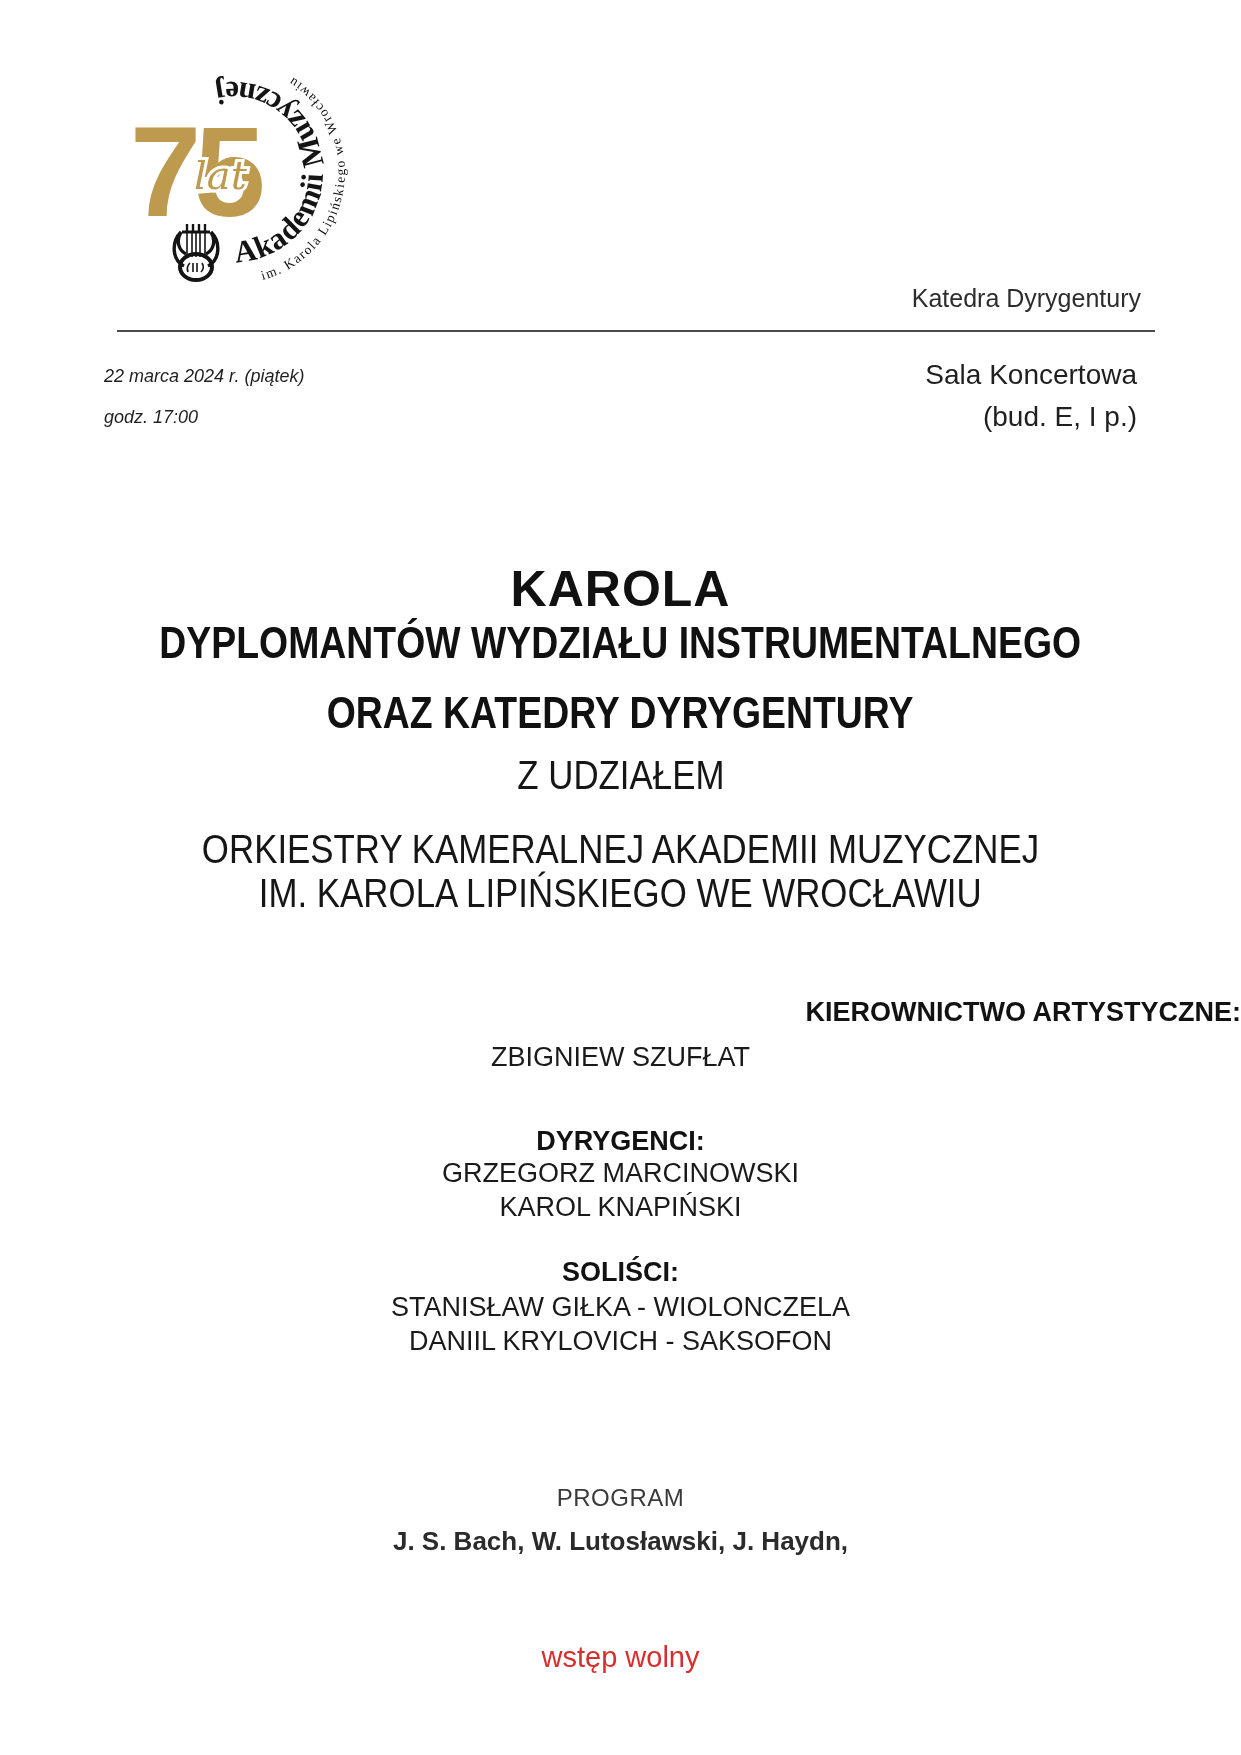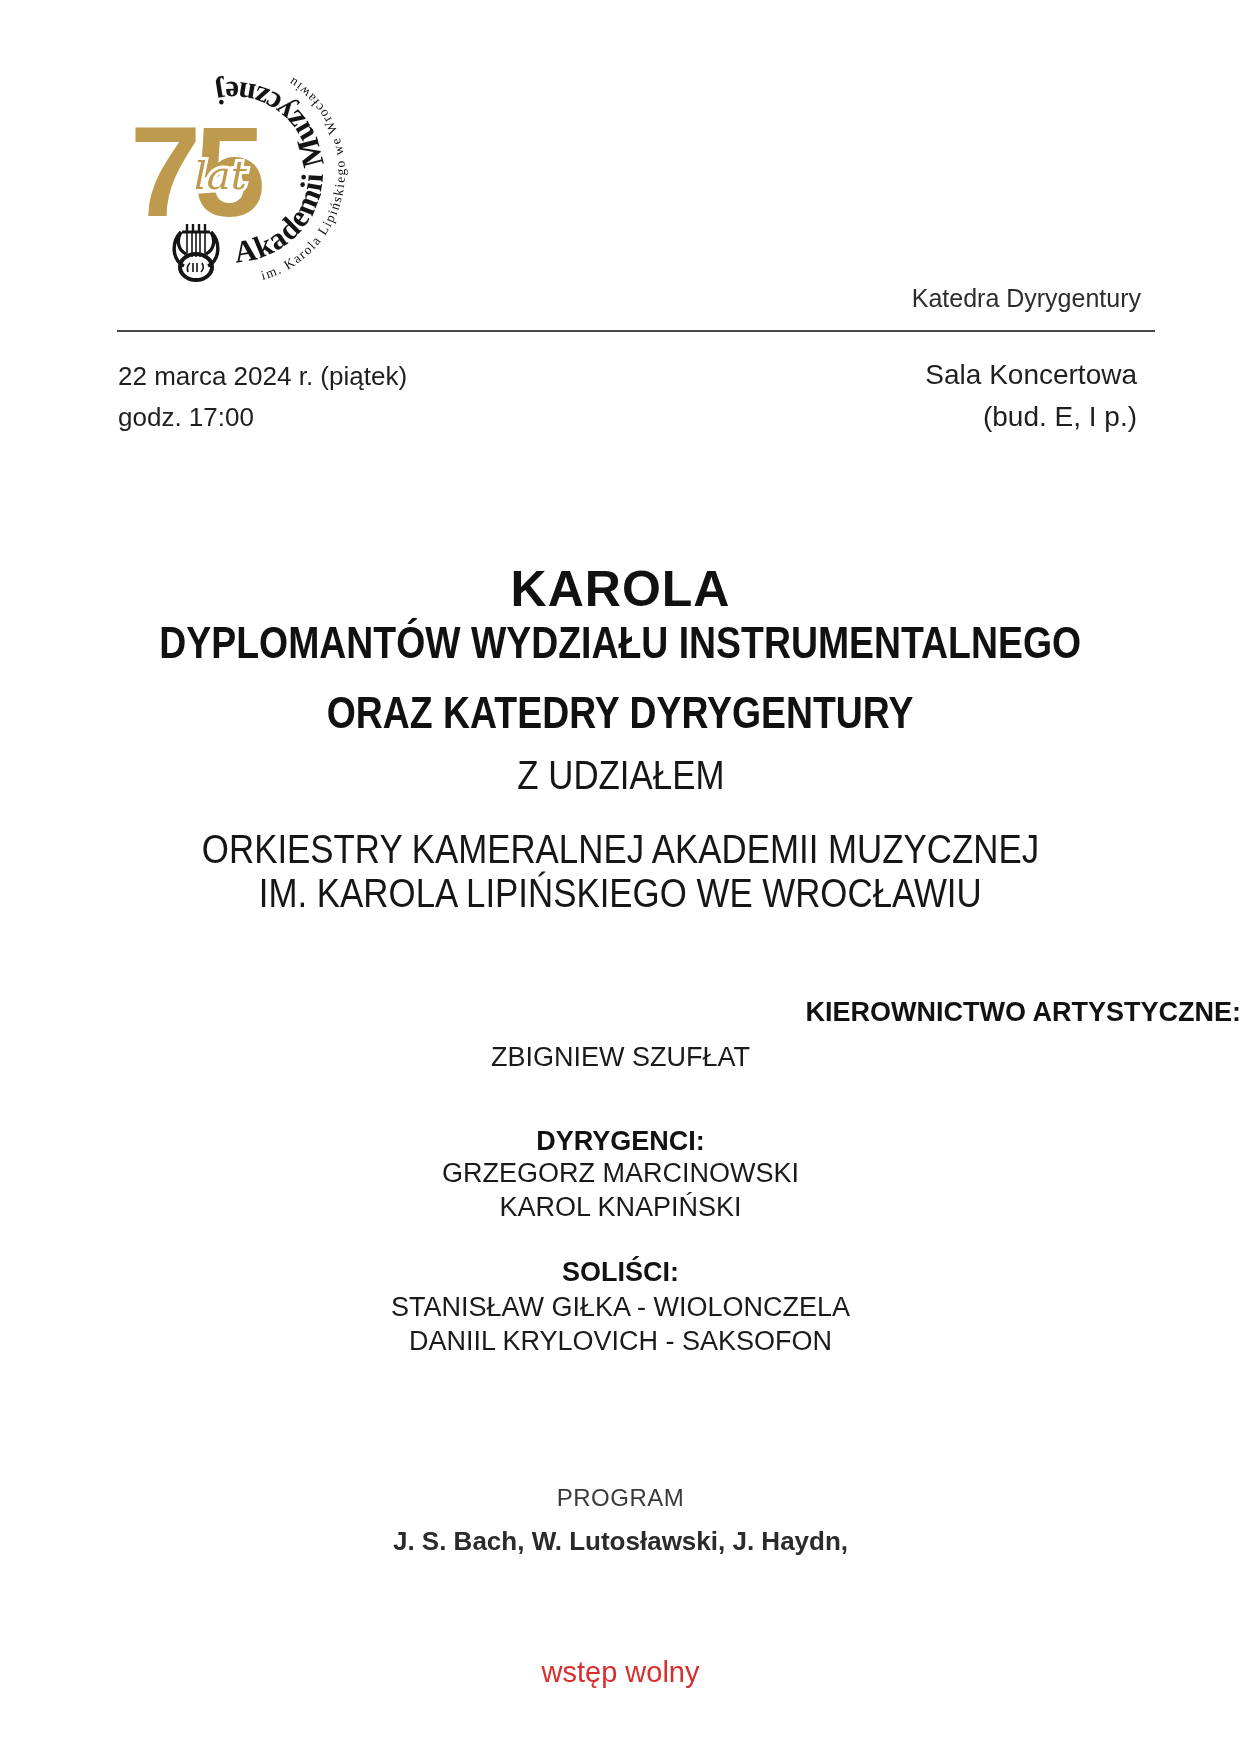--- a/index.html
+++ b/index.html
@@ -36,22 +36,22 @@
   .logo-svg { left: 88px; top: 58px; width: 268px; height: 242px; }
   .dept {
     top: 284px; right: 100px;
     font-size: 25px; color: #2d2d2d;
   }
   .rule {
     left: 117px; top: 330px; width: 1038px; height: 0;
     border-top: 2px solid #4a4a4a;
   }
   .date-block {
-    left: 118px; top: 356px;
-    font-size: 26px; line-height: 41px; color: #1f1f1f;
+    left: 104px; top: 356px;
+    font-size: 18px; line-height: 41px; color: #1f1f1f; font-style: italic;
   }
   .venue-block {
     right: 104px; top: 354px; text-align: right;
     font-size: 28px; line-height: 42px; color: #1f1f1f;
   }
   
   .t-main   { top: 560px; font-size: 50px; font-weight: bold; letter-spacing: 1px; color: #111; }
   .t-line2  { top: 618px; font-size: 44px; font-weight: bold; color: #111; }
   .t-line3  { top: 688px; font-size: 44px; font-weight: bold; color: #111; }
   .t-line4  { top: 752px; font-size: 41px; color: #161616; }
@@ -65,21 +65,21 @@
   .s2h { top: 1126px; }
   .s2n1 { top: 1158px; text-align: center; }
   .s2n2 { top: 1192px; }
   .s3h { top: 1257px; }
   .s3n1 { top: 1292px; }
   .s3n2 { top: 1326px; }
   
   .prog-head { top: 1484px; font-size: 24px; color: #3a3a3a; letter-spacing: 0.5px; }
   .prog-l1   { top: 1526px; font-size: 26px; font-weight: bold; color: #2b2b2b; }
   .prog-l2   { top: 1571px; font-size: 26px; font-weight: bold; color: #2b2b2b; }
-  .admission { top: 1641px; font-size: 29px; color: var(--red); margin-top: 15px; }
+  .admission { top: 1641px; font-size: 29px; color: var(--red); }
   
   .logo-gold { fill: var(--gold); }
   .logo-black { fill: #141414; }
   .arc-main {
     font-family: "Liberation Serif", serif;
     font-weight: bold;
     font-size: 31px;
     letter-spacing: 1px;
   }
   .arc-sub {

